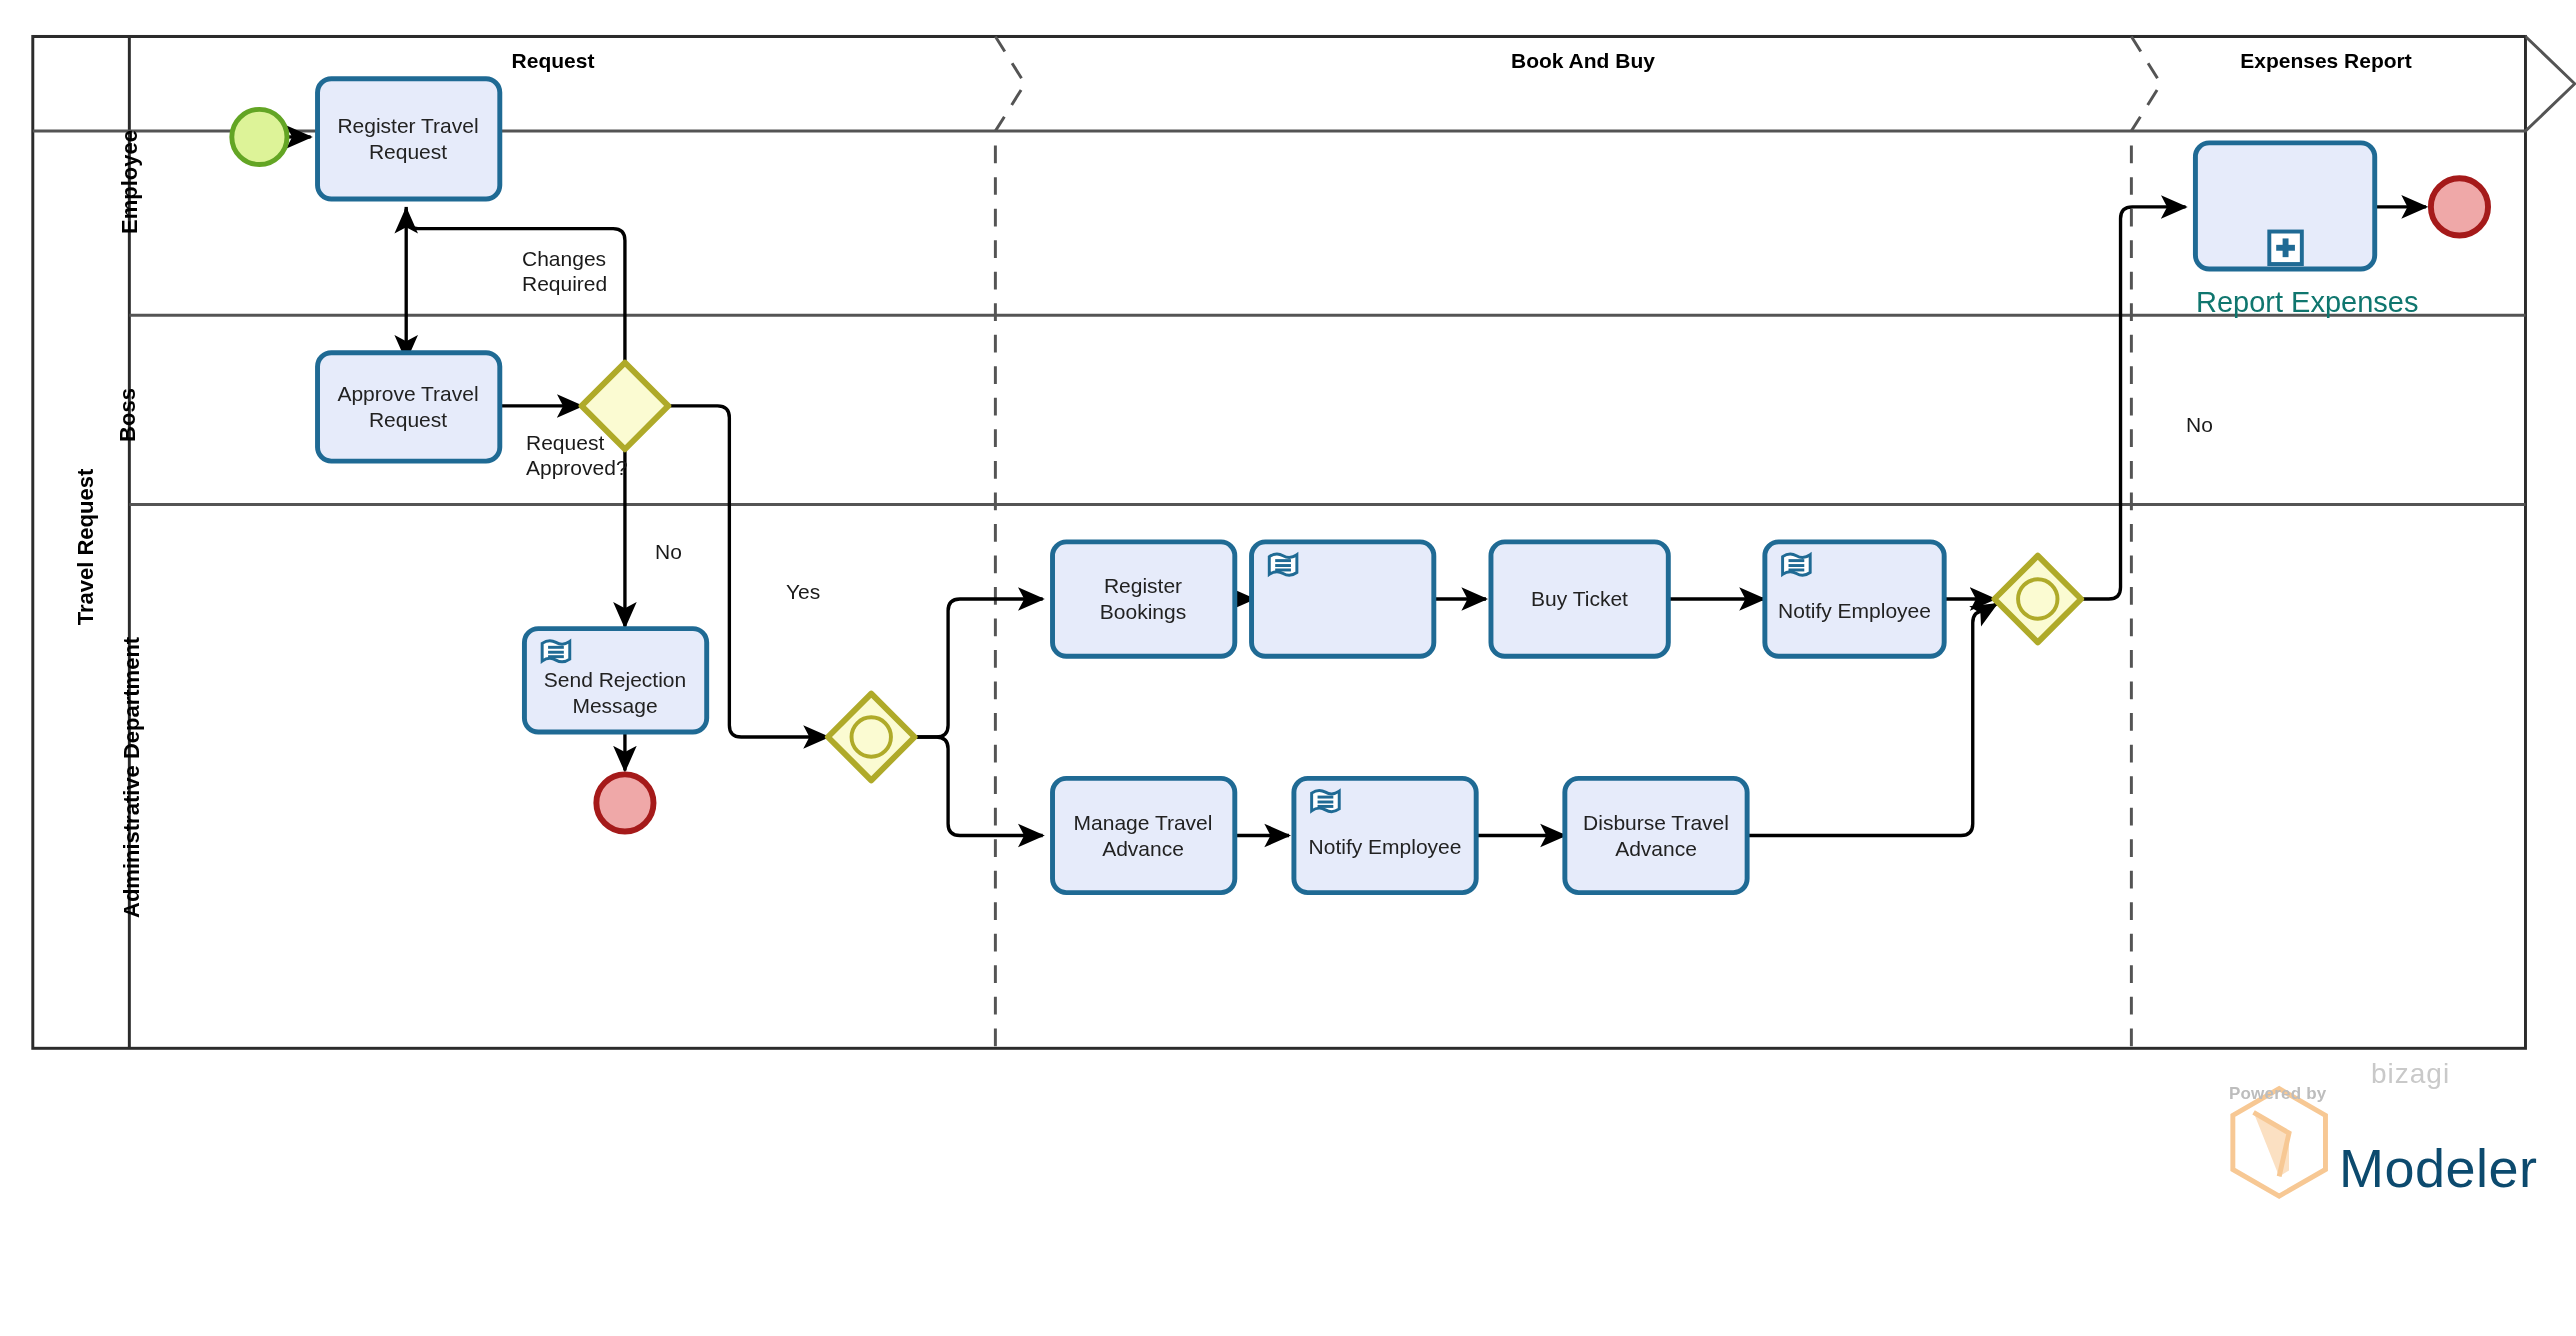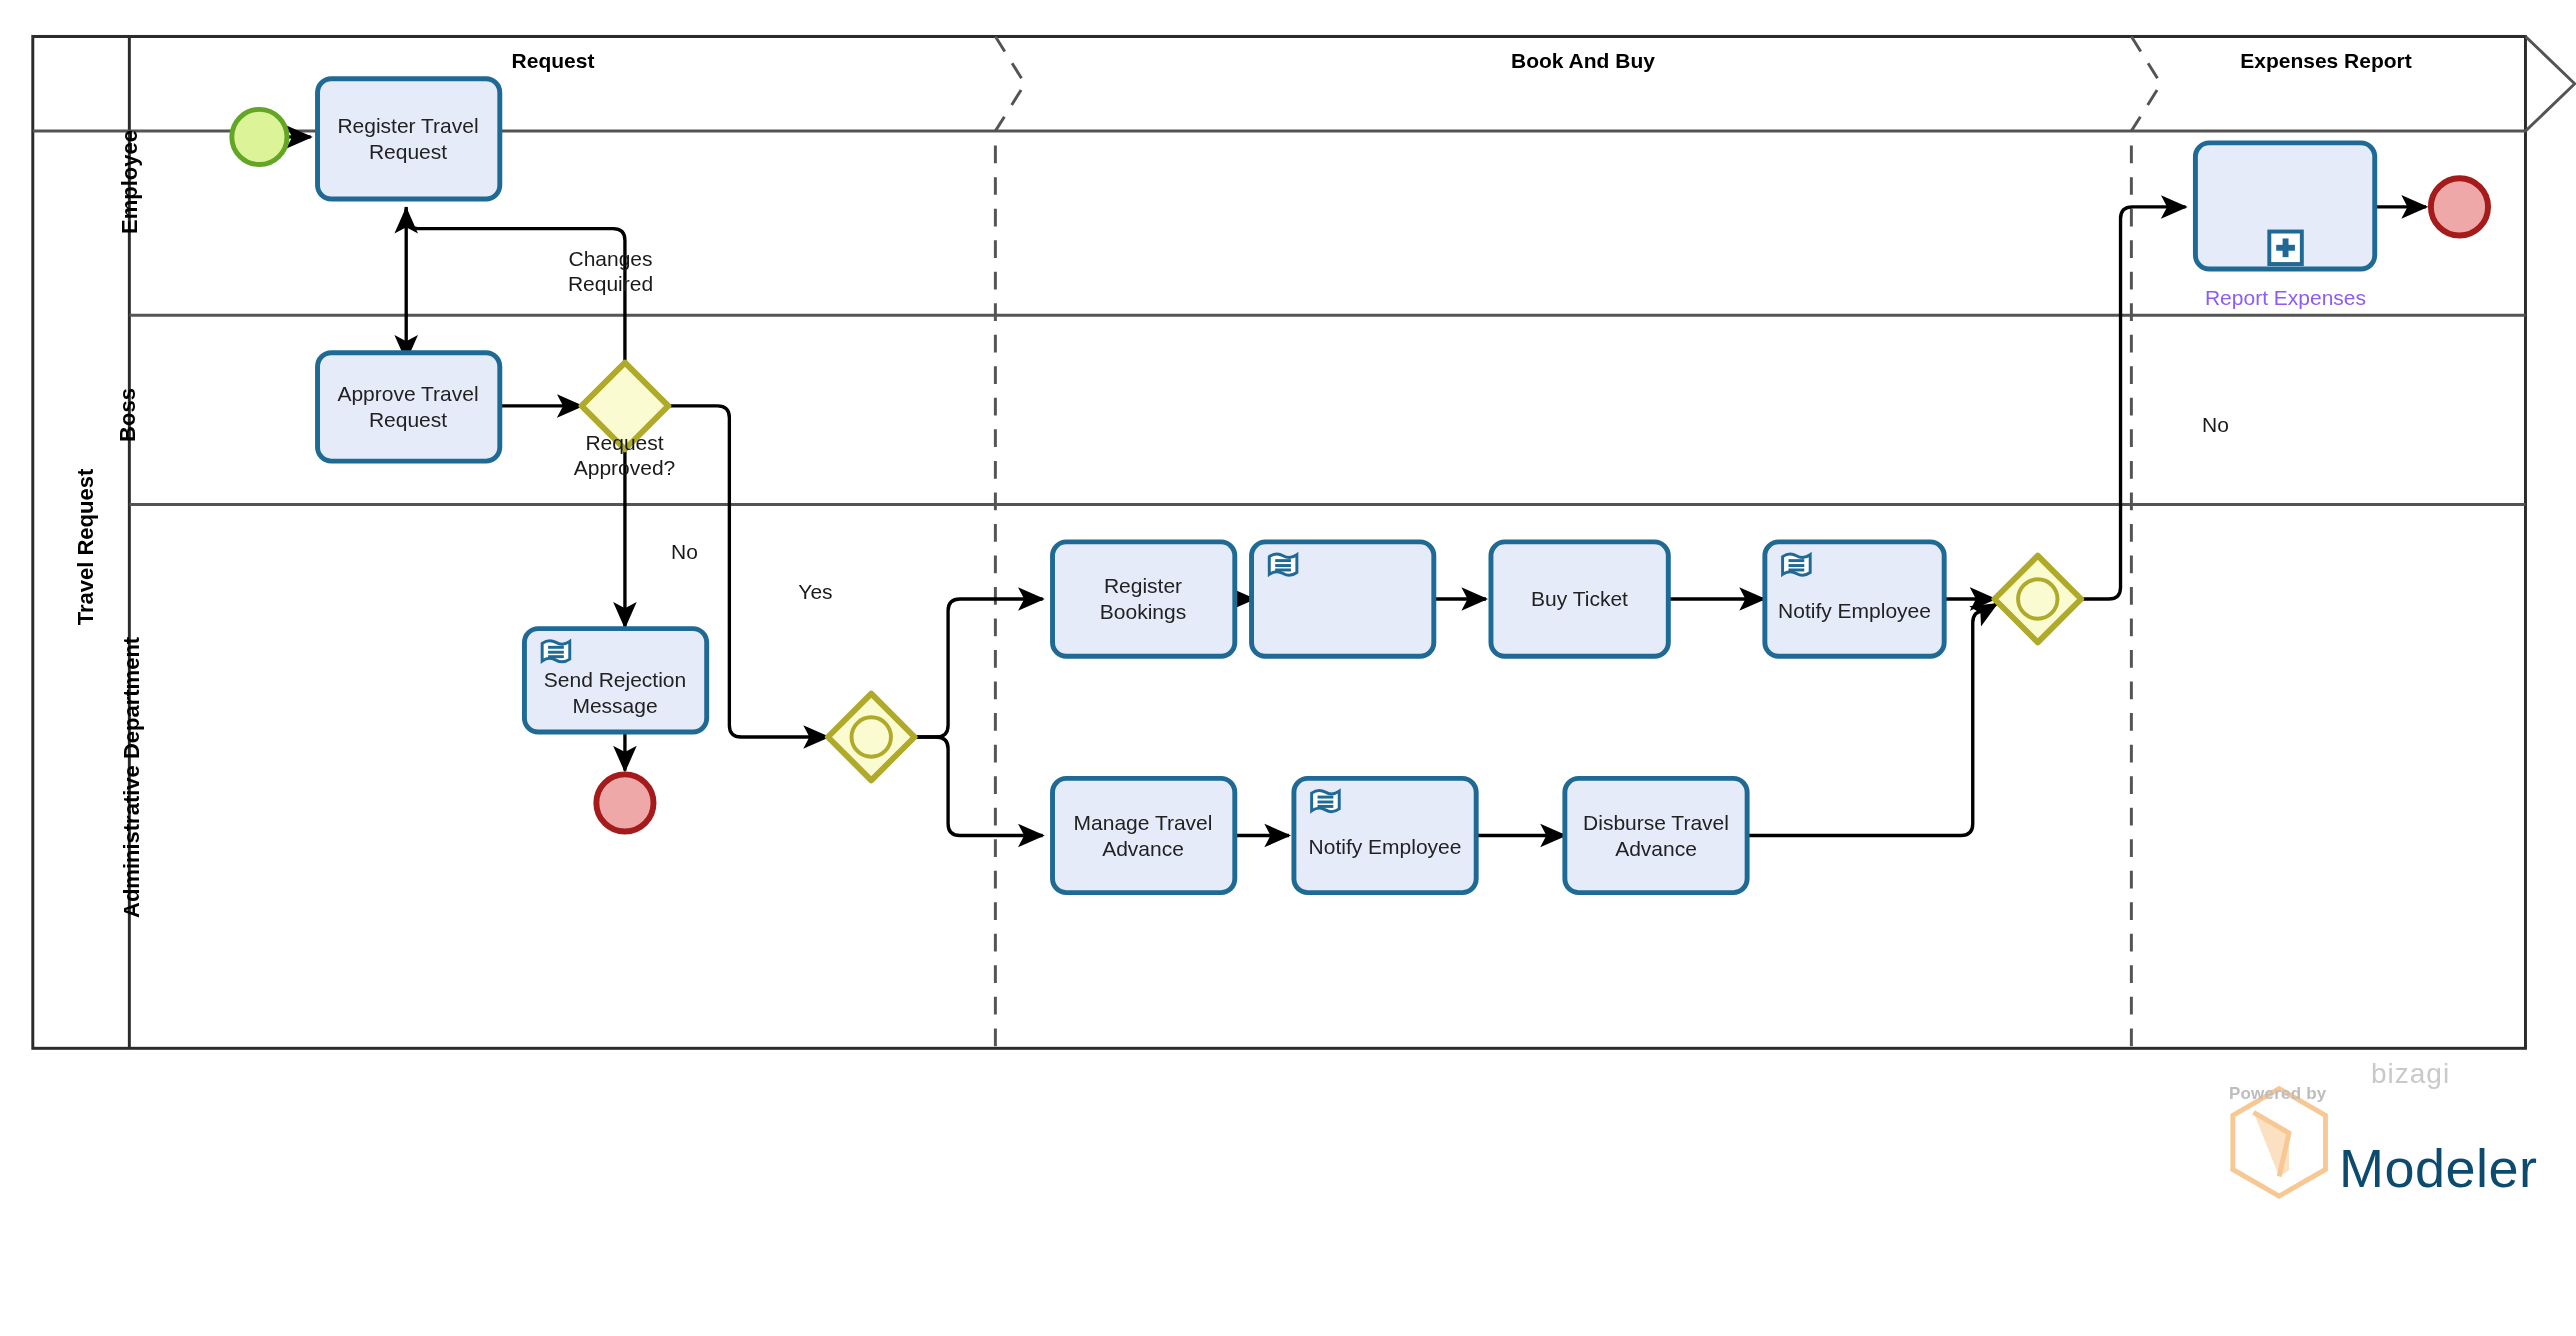--- a/index.html
+++ b/index.html
@@ -5,22 +5,22 @@
   html,body{margin:0;padding:0;background:#ffffff;}
   body{font-family:"Liberation Sans", sans-serif;}
   #stage{position:relative;width:2576px;height:1336px;background:#ffffff;overflow:hidden;}
   #canvas{position:absolute;left:0;top:0;width:2576px;height:1336px;}
   .node-text{position:absolute;display:flex;align-items:center;justify-content:center;
              text-align:center;color:#222222;font-size:21px;line-height:1.22;pointer-events:none;}
   .lane-title{position:absolute;font-weight:bold;color:#000000;font-size:22px;
               transform-origin:center center;white-space:nowrap;}
   .phase-title{position:absolute;font-weight:bold;color:#000000;font-size:21px;
                text-align:center;white-space:nowrap;}
-  .flowlabel{position:absolute;font-size:21px;color:#1a1a1a;text-align:center;line-height:1.2;white-space:pre;}
-  .sub-label{position:absolute;font-size:21px;color:#8b5cf6;text-align:center;white-space:nowrap;}
+  .flowlabel{position:absolute;font-size:21px;color:#1a1a1a;text-align:left;line-height:1.2;white-space:pre;}
+  .sub-label{position:absolute;font-size:29px;color:#0f766e;text-align:center;white-space:nowrap;}
   .wm{position:absolute;}
   .wm-powered{font-size:17px;color:#bdbdbd;letter-spacing:0.2px;}
   .wm-bizagi{font-size:28px;color:#c9c9c9;letter-spacing:1px;}
   .wm-modeler{font-size:54px;color:#0c4a6e;letter-spacing:0.5px;}
 </style>
 </head>
 <body>
 
 <div id="stage">
 

